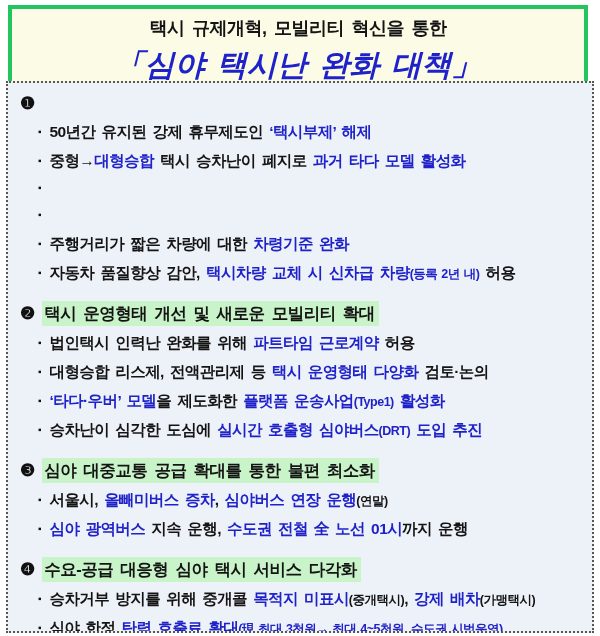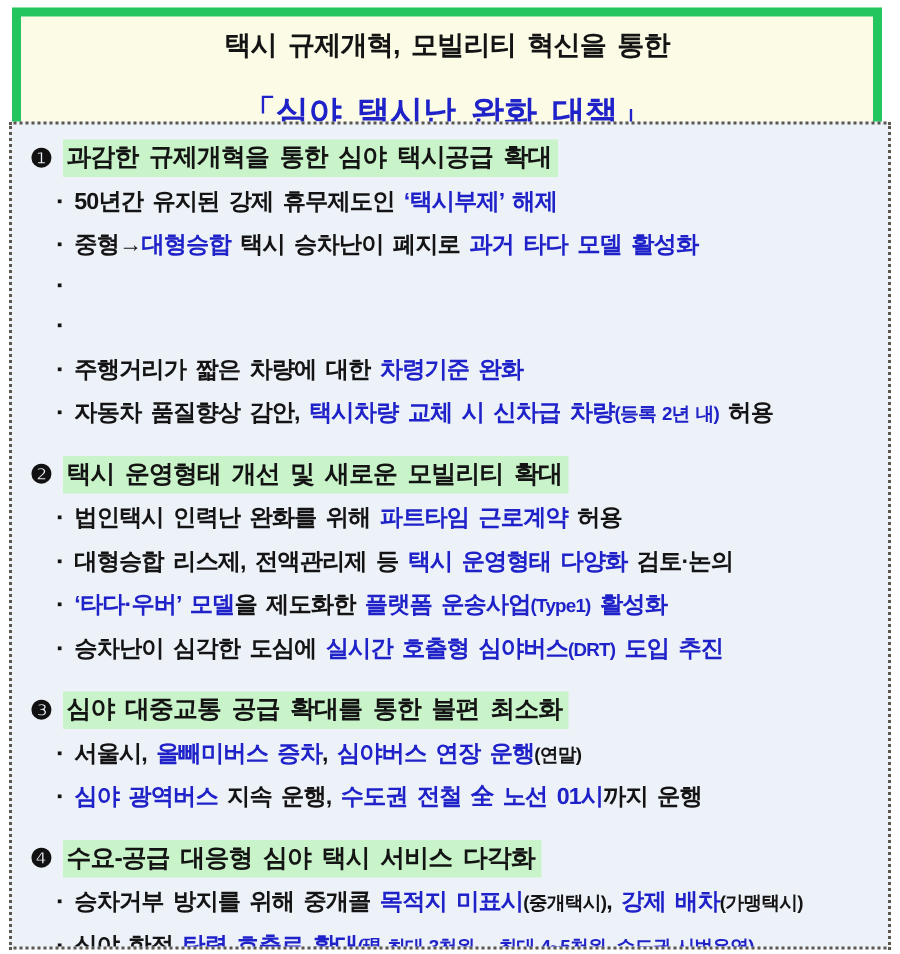--- a/index.html
+++ b/index.html
@@ -2,25 +2,25 @@
 <html><head>
 <meta charset="utf-8">
 <style>
   html,body{margin:0;padding:0;background:#ffffff;}
   .page{
     position:relative;width:600px;height:636px;background:#ffffff;
     font-family:"Liberation Sans",sans-serif;font-weight:bold;overflow:hidden;
   }
   .title-box{
     position:absolute;left:8px;top:5px;width:580px;
-    border:6px solid #22c55e;background:#fcfce6;
+    border:4px solid #22c55e;background:#fcfce6;
     text-align:center;padding:7px 0 9px 0;box-sizing:border-box;
   }
   .t1{font-size:18px;color:#141414;letter-spacing:-0.5px;word-spacing:3px;}
-  .t2{font-size:22px;color:#1e22c8;margin-top:18px;letter-spacing:0;word-spacing:4px;}
+  .t2{font-size:30px;color:#1e22c8;margin-top:5px;letter-spacing:0;word-spacing:4px;font-style:italic;}
   .main-box{
     position:absolute;left:6px;top:81px;width:588px;height:552px;
     border:2px dotted #5b564e;background:#edf1f8;
     box-sizing:border-box;padding:8px 6px 6px 12px;overflow:hidden;
   }
   .sec-head{display:flex;align-items:center;margin-top:16px;line-height:22px;white-space:nowrap;}
   .sec-head.first{margin-top:2px;}
   .num{font-size:17px;color:#111;margin-right:7px;flex:0 0 auto;}
   .hl{background:#c9f4c9;color:#141414;font-size:16.5px;letter-spacing:-0.5px;word-spacing:3px;padding:1px 4px 2px 2px;}
   .bullet{display:flex;align-items:baseline;margin-top:7px;padding-left:18px;line-height:20px;white-space:nowrap;}
@@ -33,21 +33,20 @@
 <body>
 
 <div class="page">
   <div class="title-box">
     <div class="t1">택시 규제개혁, 모빌리티 혁신을 통한</div>
     <div class="t2">「심야 택시난 완화 대책」</div>
   </div>
   <div class="main-box" id="sections-root">
       <div class="sec-head first">
         <span class="num">❶</span>
-        <span class="hl">과감한 규제개혁을 통한 심야 택시공급 확대</span>
       </div>
       <div class="bullet">
         <span class="bq">▪</span>
         <span class="btext"><span class="">50년간 유지된 강제 휴무제도인 </span><span class="blu">‘택시부제’ 해제</span></span>
       </div>
       <div class="bullet">
         <span class="bq">▪</span>
         <span class="btext"><span class="">중형→</span><span class="blu">대형승합</span><span class=""> 택시 승차난이 폐지로 </span><span class="blu">과거 타다 모델 활성화</span></span>
       </div>
       <div class="bullet">

